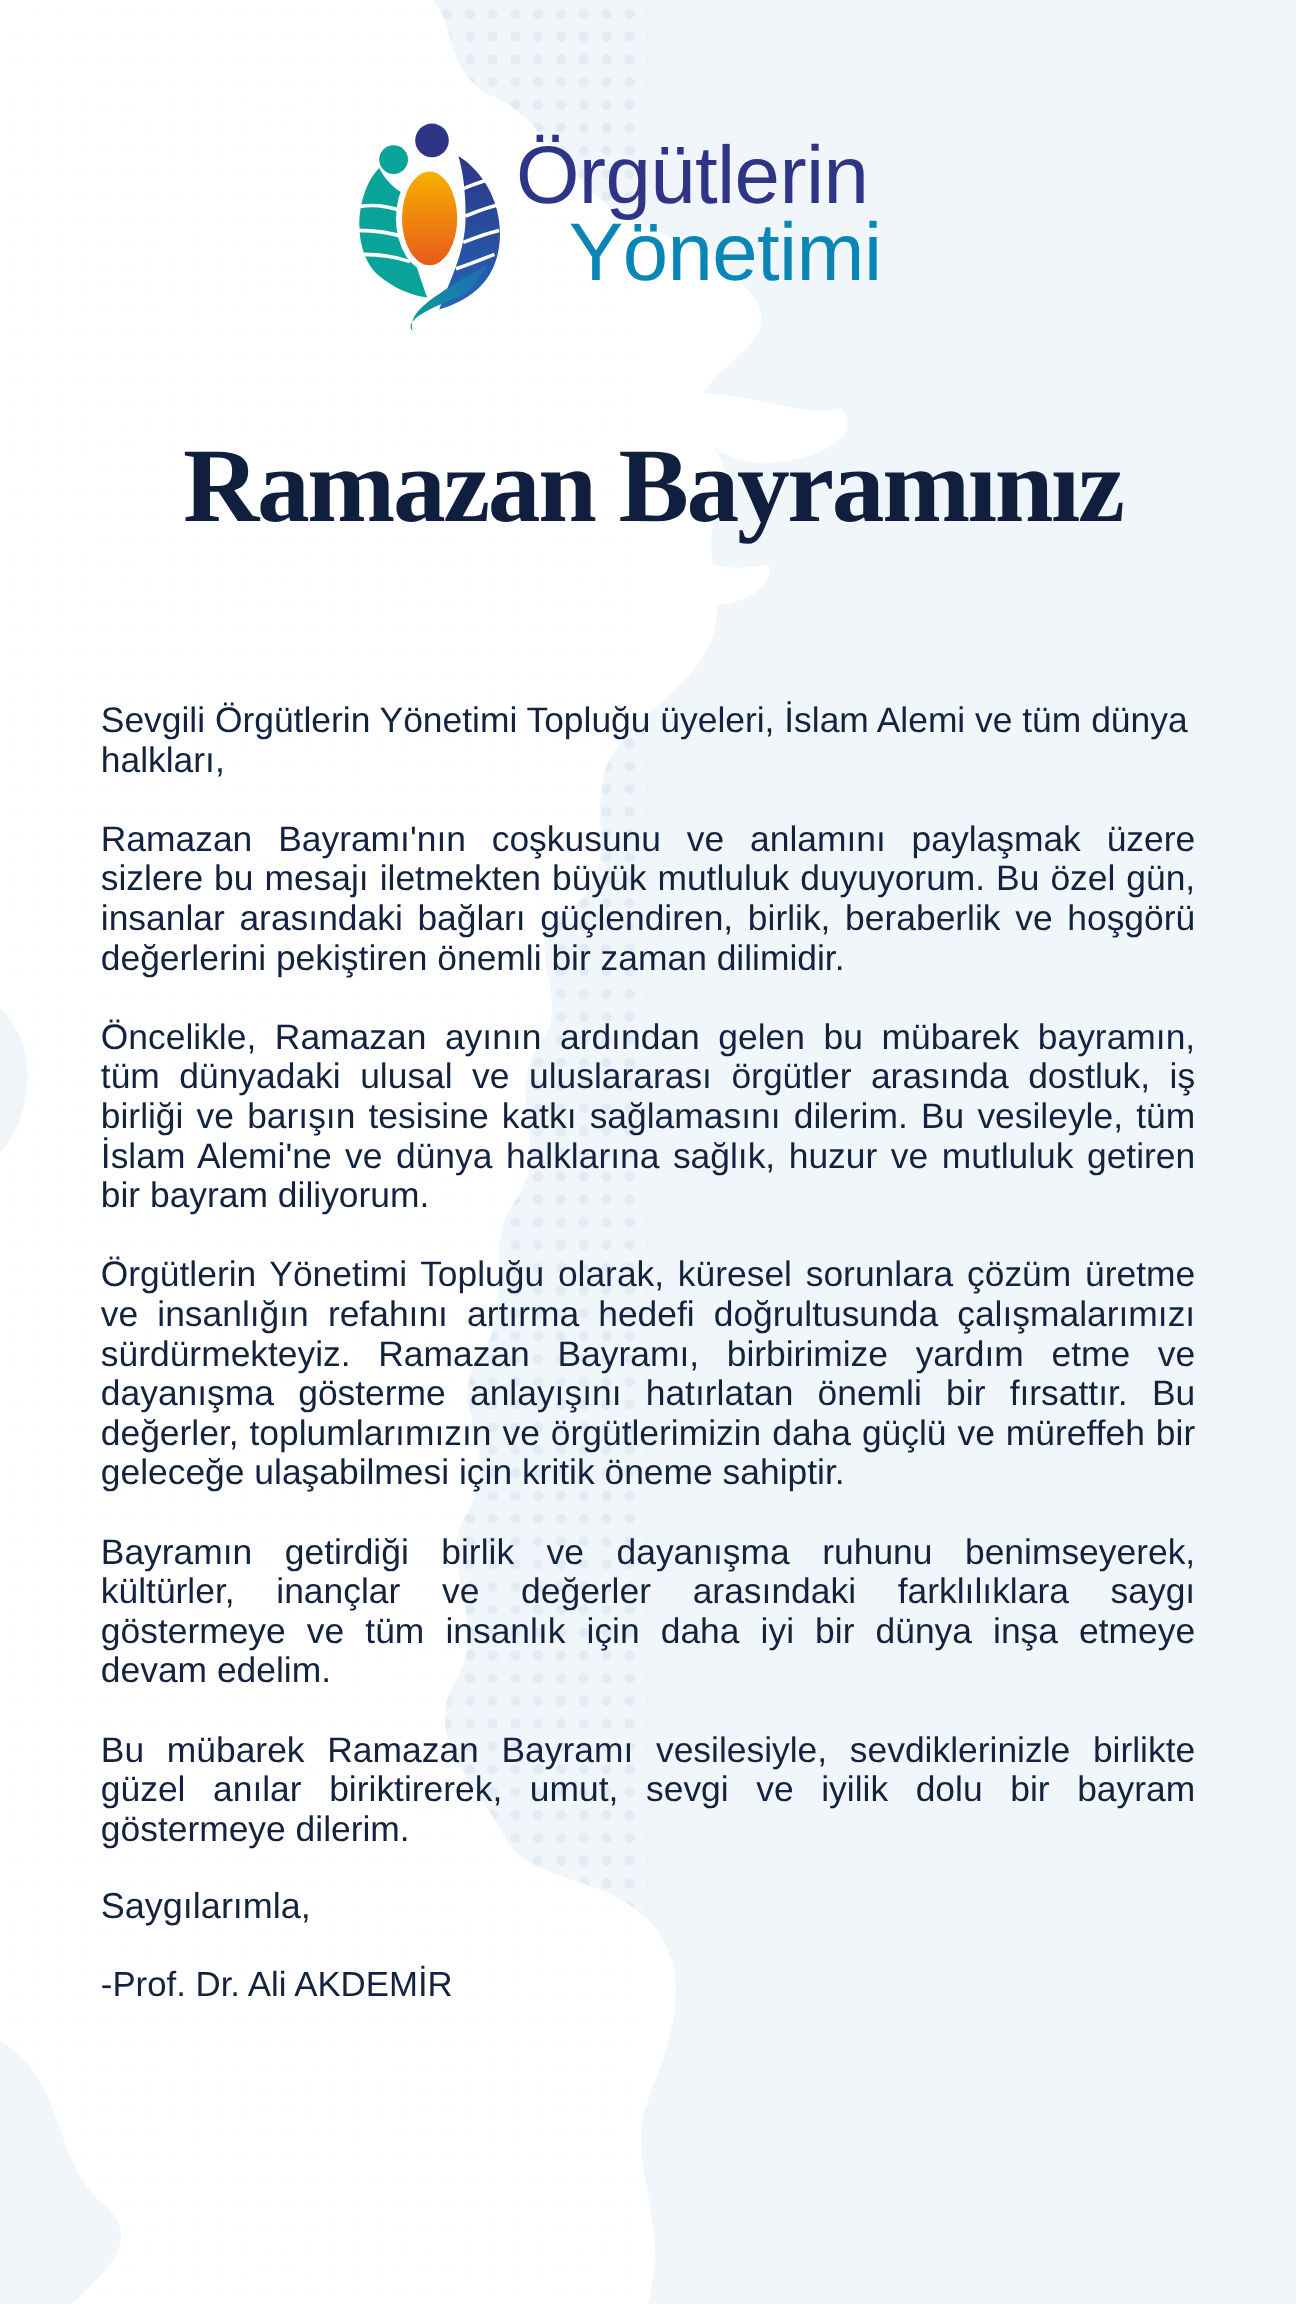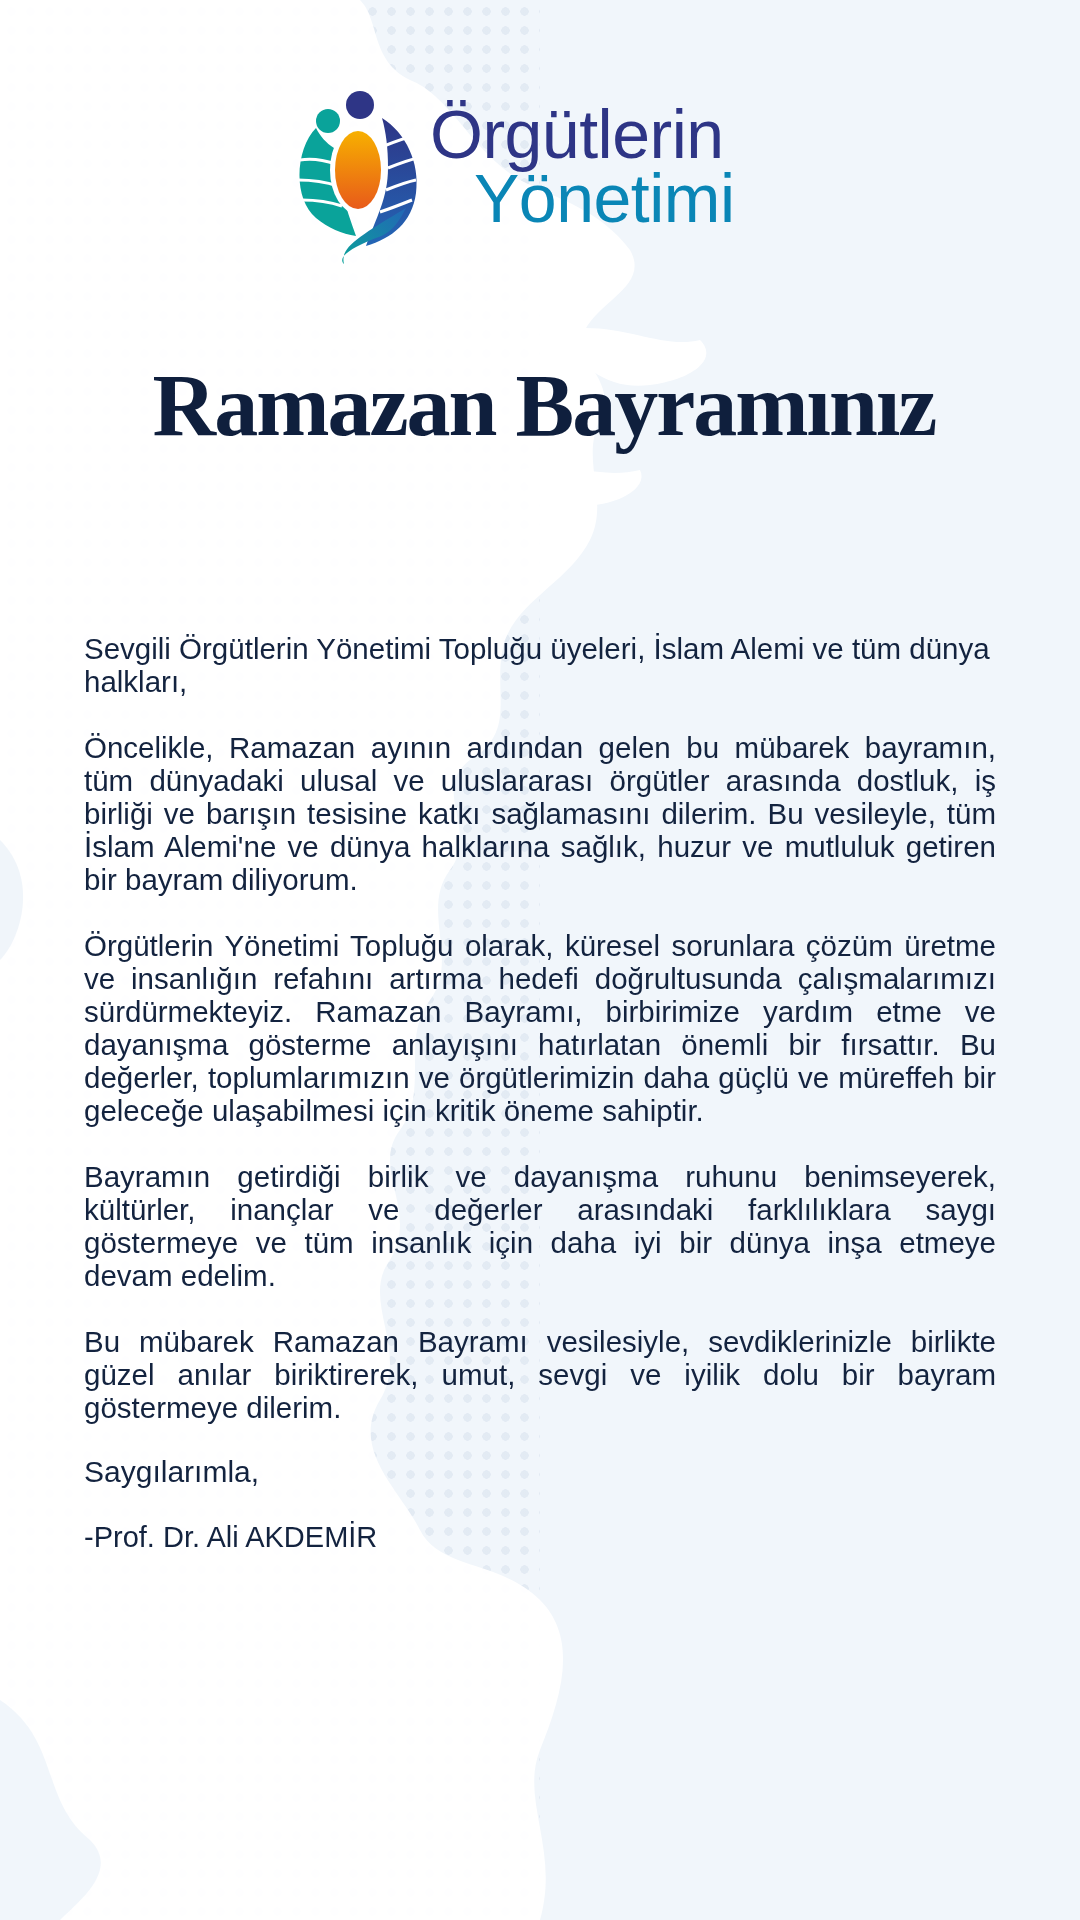--- a/index.html
+++ b/index.html
@@ -34,21 +34,21 @@
       position: absolute;
       z-index: 0;
     }
     .content {
       position: relative;
       z-index: 1;
     }
     .logo {
       position: absolute;
       left: 296px;
-      top: 88px;
+      top: 100px;
       width: 460px;
       height: 180px;
       display: flex;
       align-items: flex-start;
     }
     .logo-mark {
       width: 124px;
       height: 176px;
       flex: 0 0 auto;
     }
@@ -83,21 +83,21 @@
       color: #0f1f3d;
       line-height: 124px;
       font-size: 88px;
       letter-spacing: -2px;
     }
     .title span { display: block; }
     .letter {
       position: absolute;
       left: 84px;
       width: 912px;
-      top: 632px;
+      top: 584px;
       font-family: "Liberation Sans", sans-serif;
       font-size: 29.5px;
       line-height: 33px;
       color: #13233f;
     }
     .letter p {
       margin: 0 0 33px 0;
       text-align: justify;
     }
     .letter p.last-para { margin-bottom: 31px; }
@@ -183,20 +183,21 @@
       <span class="logo-line2">Yönetimi</span>
     </div>
   </div>
 
   <h1 class="title" style="margin:4px;font-family:Liberation Serif, serif;">
     <span>Ramazan Bayramınız</span>
   </h1>
 
   <div class="letter">
     <p style="text-align:left;">Sevgili Örgütlerin Yönetimi Topluğu üyeleri, İslam Alemi ve tüm dünya halkları,</p>
+    <p>Ramazan Bayramı'nın coşkusunu ve anlamını paylaşmak üzere sizlere bu mesajı iletmekten büyük mutluluk duyuyorum. Bu özel gün, insanlar arasındaki bağları güçlendiren, birlik, beraberlik ve hoşgörü değerlerini pekiştiren önemli bir zaman dilimidir.</p>
     <p>Öncelikle, Ramazan ayının ardından gelen bu mübarek bayramın, tüm dünyadaki ulusal ve uluslararası örgütler arasında dostluk, iş birliği ve barışın tesisine katkı sağlamasını dilerim. Bu vesileyle, tüm İslam Alemi'ne ve dünya halklarına sağlık, huzur ve mutluluk getiren bir bayram diliyorum.</p>
     <p>Örgütlerin Yönetimi Topluğu olarak, küresel sorunlara çözüm üretme ve insanlığın refahını artırma hedefi doğrultusunda çalışmalarımızı sürdürmekteyiz. Ramazan Bayramı, birbirimize yardım etme ve dayanışma gösterme anlayışını hatırlatan önemli bir fırsattır. Bu değerler, toplumlarımızın ve örgütlerimizin daha güçlü ve müreffeh bir geleceğe ulaşabilmesi için kritik öneme sahiptir.</p>
     <p>Bayramın getirdiği birlik ve dayanışma ruhunu benimseyerek, kültürler, inançlar ve değerler arasındaki farklılıklara saygı göstermeye ve tüm insanlık için daha iyi bir dünya inşa etmeye devam edelim.</p>
     <p class="last-para">Bu mübarek Ramazan Bayramı vesilesiyle, sevdiklerinizle birlikte güzel anılar biriktirerek, umut, sevgi ve iyilik dolu bir bayram göstermeye dilerim.</p>
     <p class="closing">Saygılarımla,</p>
     <p class="sig-name">-Prof. Dr. Ali AKDEMİR</p>
   </div>
 
 </div>
 

